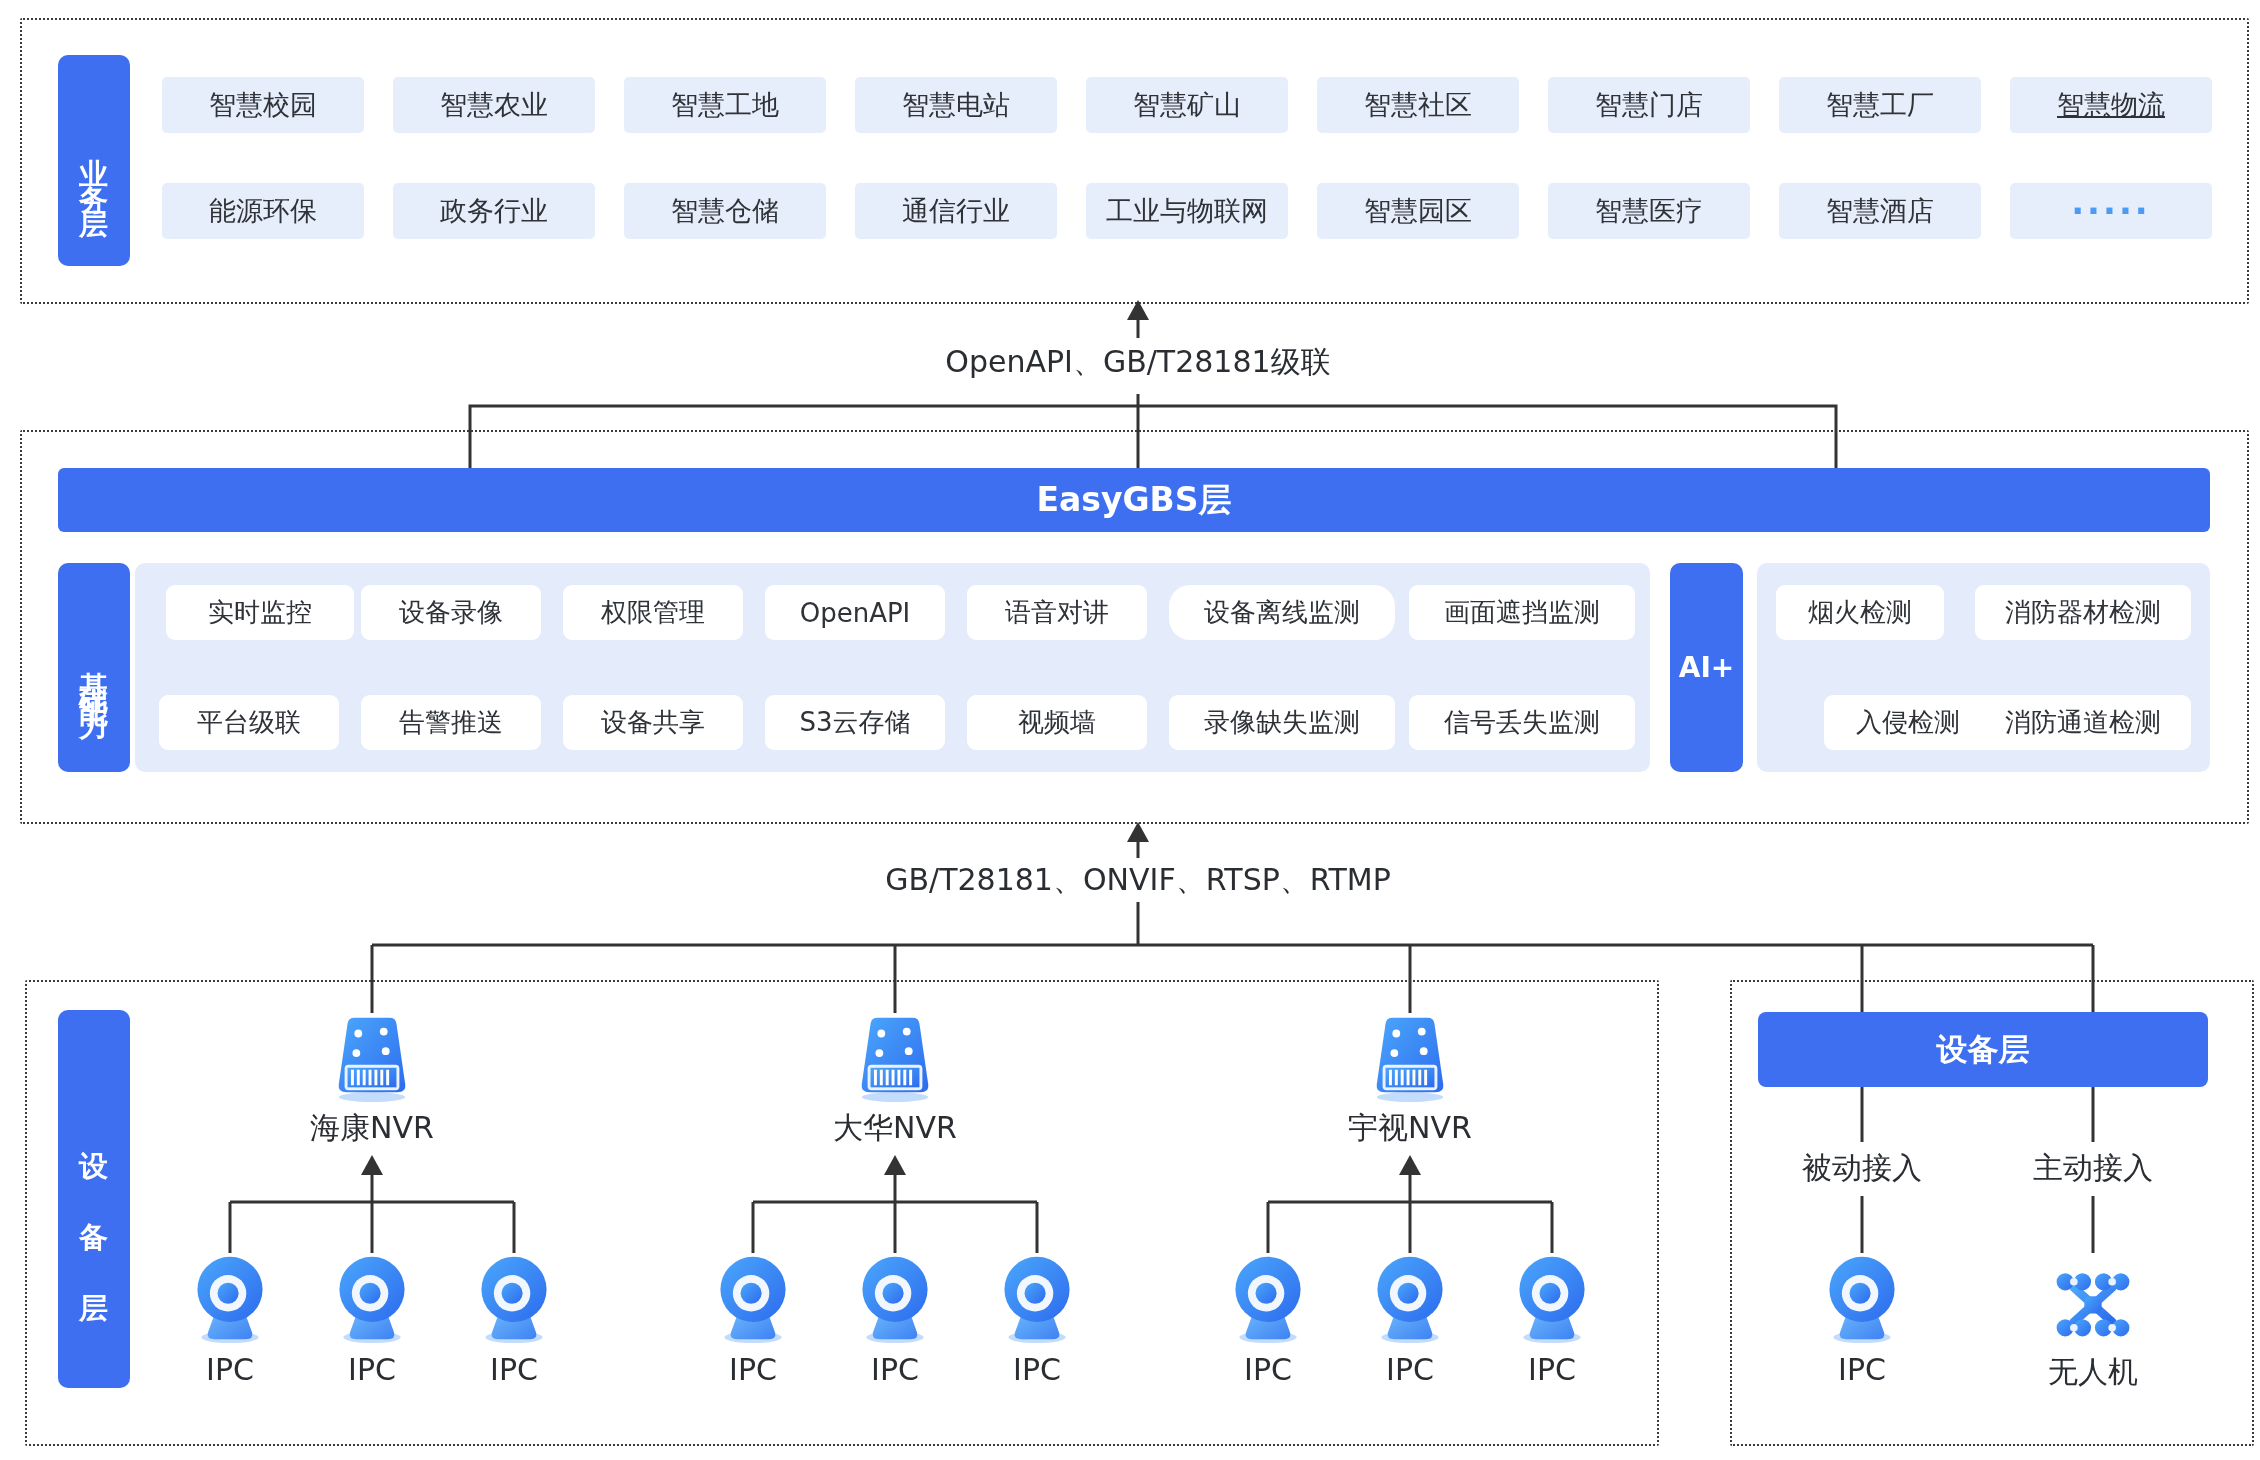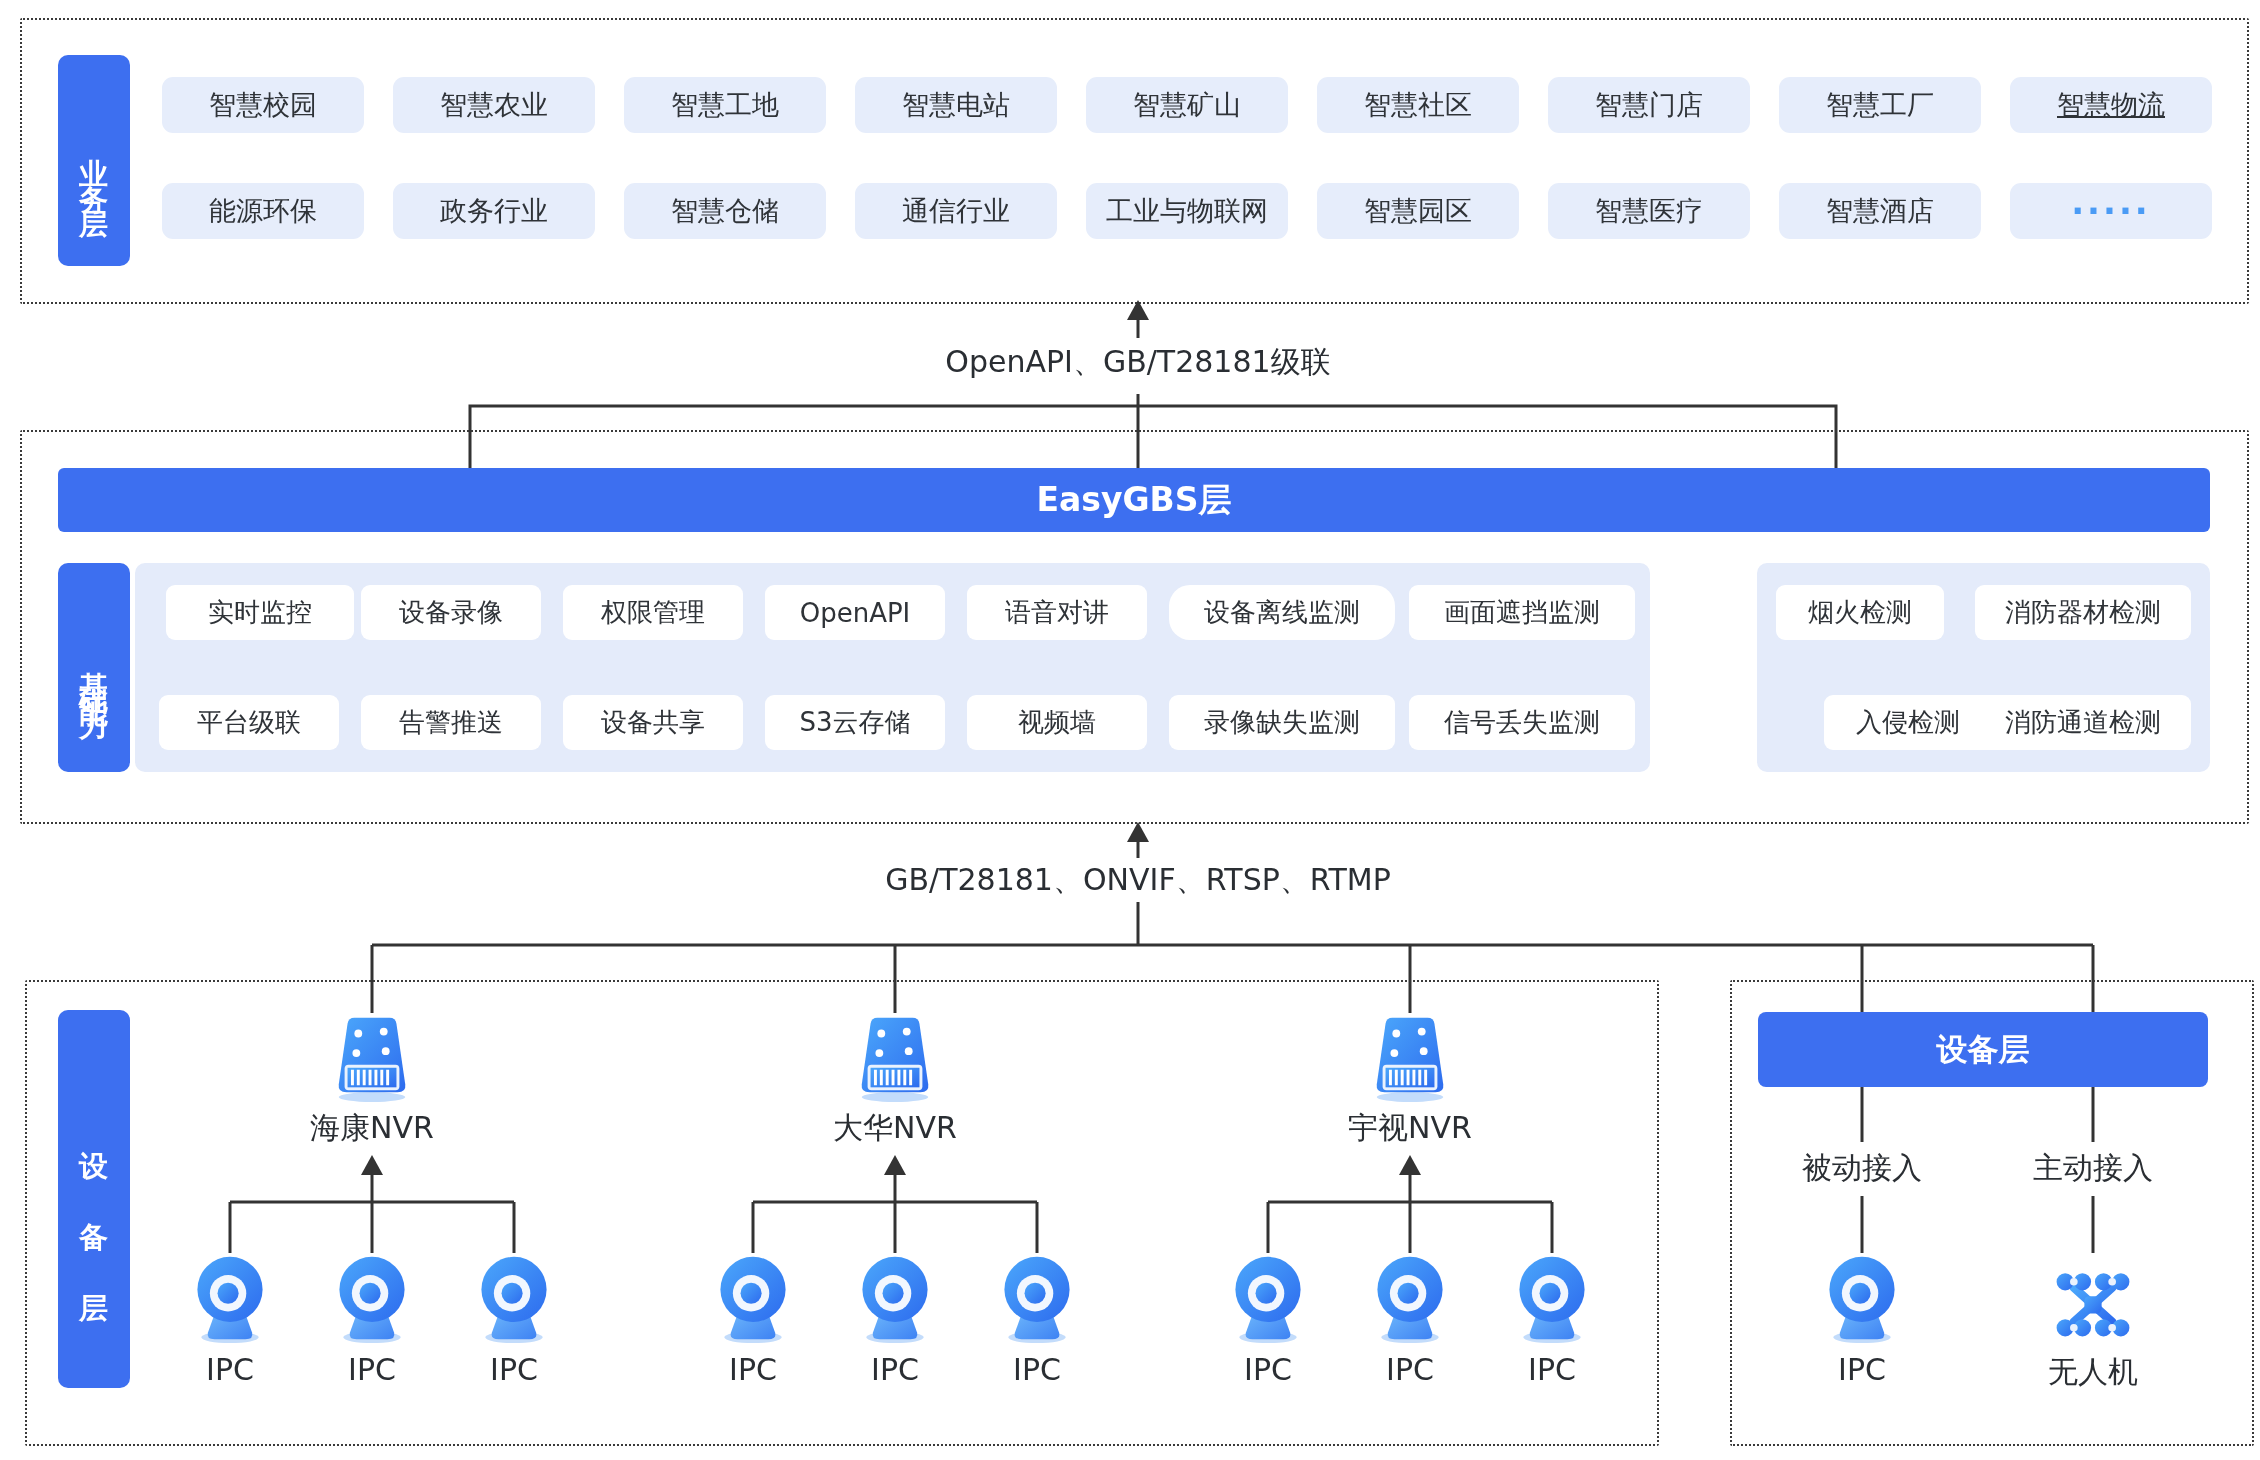--- a/index.html
+++ b/index.html
@@ -2,21 +2,21 @@
 <html><head>
 <meta charset="utf-8">
 <style>
   html,body{margin:0;padding:0;background:#fff;}
   #stage{position:relative;width:2260px;height:1460px;background:#fff;
          font-family:"DejaVu Sans","Liberation Sans",sans-serif;color:#2F3338;overflow:hidden;}
   .dashed-box{position:absolute;border:2px dotted #3a3a3a;border-radius:2px;background:#fff;}
   .vlabel{position:absolute;background:#3D6FF0;color:#fff;border-radius:10px;
           display:flex;align-items:center;justify-content:center;
           writing-mode:vertical-lr;text-orientation:upright;font-weight:bold;font-size:29px;}
-  .chip{position:absolute;height:56px;border-radius:11px;display:flex;align-items:center;justify-content:center;
+  .chip{position:absolute;height:56px;border-radius:5px;display:flex;align-items:center;justify-content:center;
         font-size:27px;background:#E6EDFB;color:#2F3338;white-space:nowrap;}
   .chip-dots{color:#4A9BF5;font-weight:bold;font-size:34px;letter-spacing:3px;}
   .panel{position:absolute;background:#E4EBFA;border-radius:10px;}
   .wchip{position:absolute;height:55px;border-radius:9px;background:#fff;display:flex;align-items:center;justify-content:center;
          font-size:26px;color:#2F3338;white-space:nowrap;}
   .banner{position:absolute;background:#3D6FF0;color:#fff;border-radius:8px;
           display:flex;align-items:center;justify-content:center;font-weight:bold;}
   .conn-label{position:absolute;font-size:30px;color:#2A2E33;text-align:center;white-space:nowrap;z-index:7;}
   .node-label{position:absolute;font-size:30px;color:#2A2E33;text-align:center;white-space:nowrap;}
   .icon{position:absolute;}
@@ -79,20 +79,21 @@
   <div class="wchip" style="left:1409px;top:585px;width:226px;">画面遮挡监测</div>
 
   <div class="wchip" style="left:159px;top:695px;width:180px;">平台级联</div>
   <div class="wchip" style="left:361px;top:695px;width:180px;">告警推送</div>
   <div class="wchip" style="left:563px;top:695px;width:180px;">设备共享</div>
   <div class="wchip" style="left:765px;top:695px;width:180px;">S3云存储</div>
   <div class="wchip" style="left:967px;top:695px;width:180px;">视频墙</div>
   <div class="wchip" style="left:1169px;top:695px;width:226px;">录像缺失监测</div>
   <div class="wchip" style="left:1409px;top:695px;width:226px;">信号丢失监测</div>
 
+  <div class="banner" style="left:1670px;top:563px;width:73px;height:209px;font-size:28px;border-radius:10px;">AI+</div>
   <div class="panel" style="left:1757px;top:563px;width:453px;height:209px;"></div>
   <div class="wchip" style="left:1776px;top:585px;width:168px;">烟火检测</div>
   <div class="wchip" style="left:1975px;top:585px;width:216px;">消防器材检测</div>
   <div class="wchip" style="left:1824px;top:695px;width:168px;">入侵检测</div>
   <div class="wchip" style="left:1975px;top:695px;width:216px;">消防通道检测</div>
 
   <div class="conn-label" style="left:838px;top:860px;width:600px;">GB/T28181、ONVIF、RTSP、RTMP</div>
 
   <div class="dashed-box" style="left:25px;top:980px;width:1630px;height:462px;"></div>
   <div class="vlabel" style="left:58px;top:1010px;width:72px;height:378px;letter-spacing:72px;padding-top:72px;box-sizing:border-box;">设备层</div>

